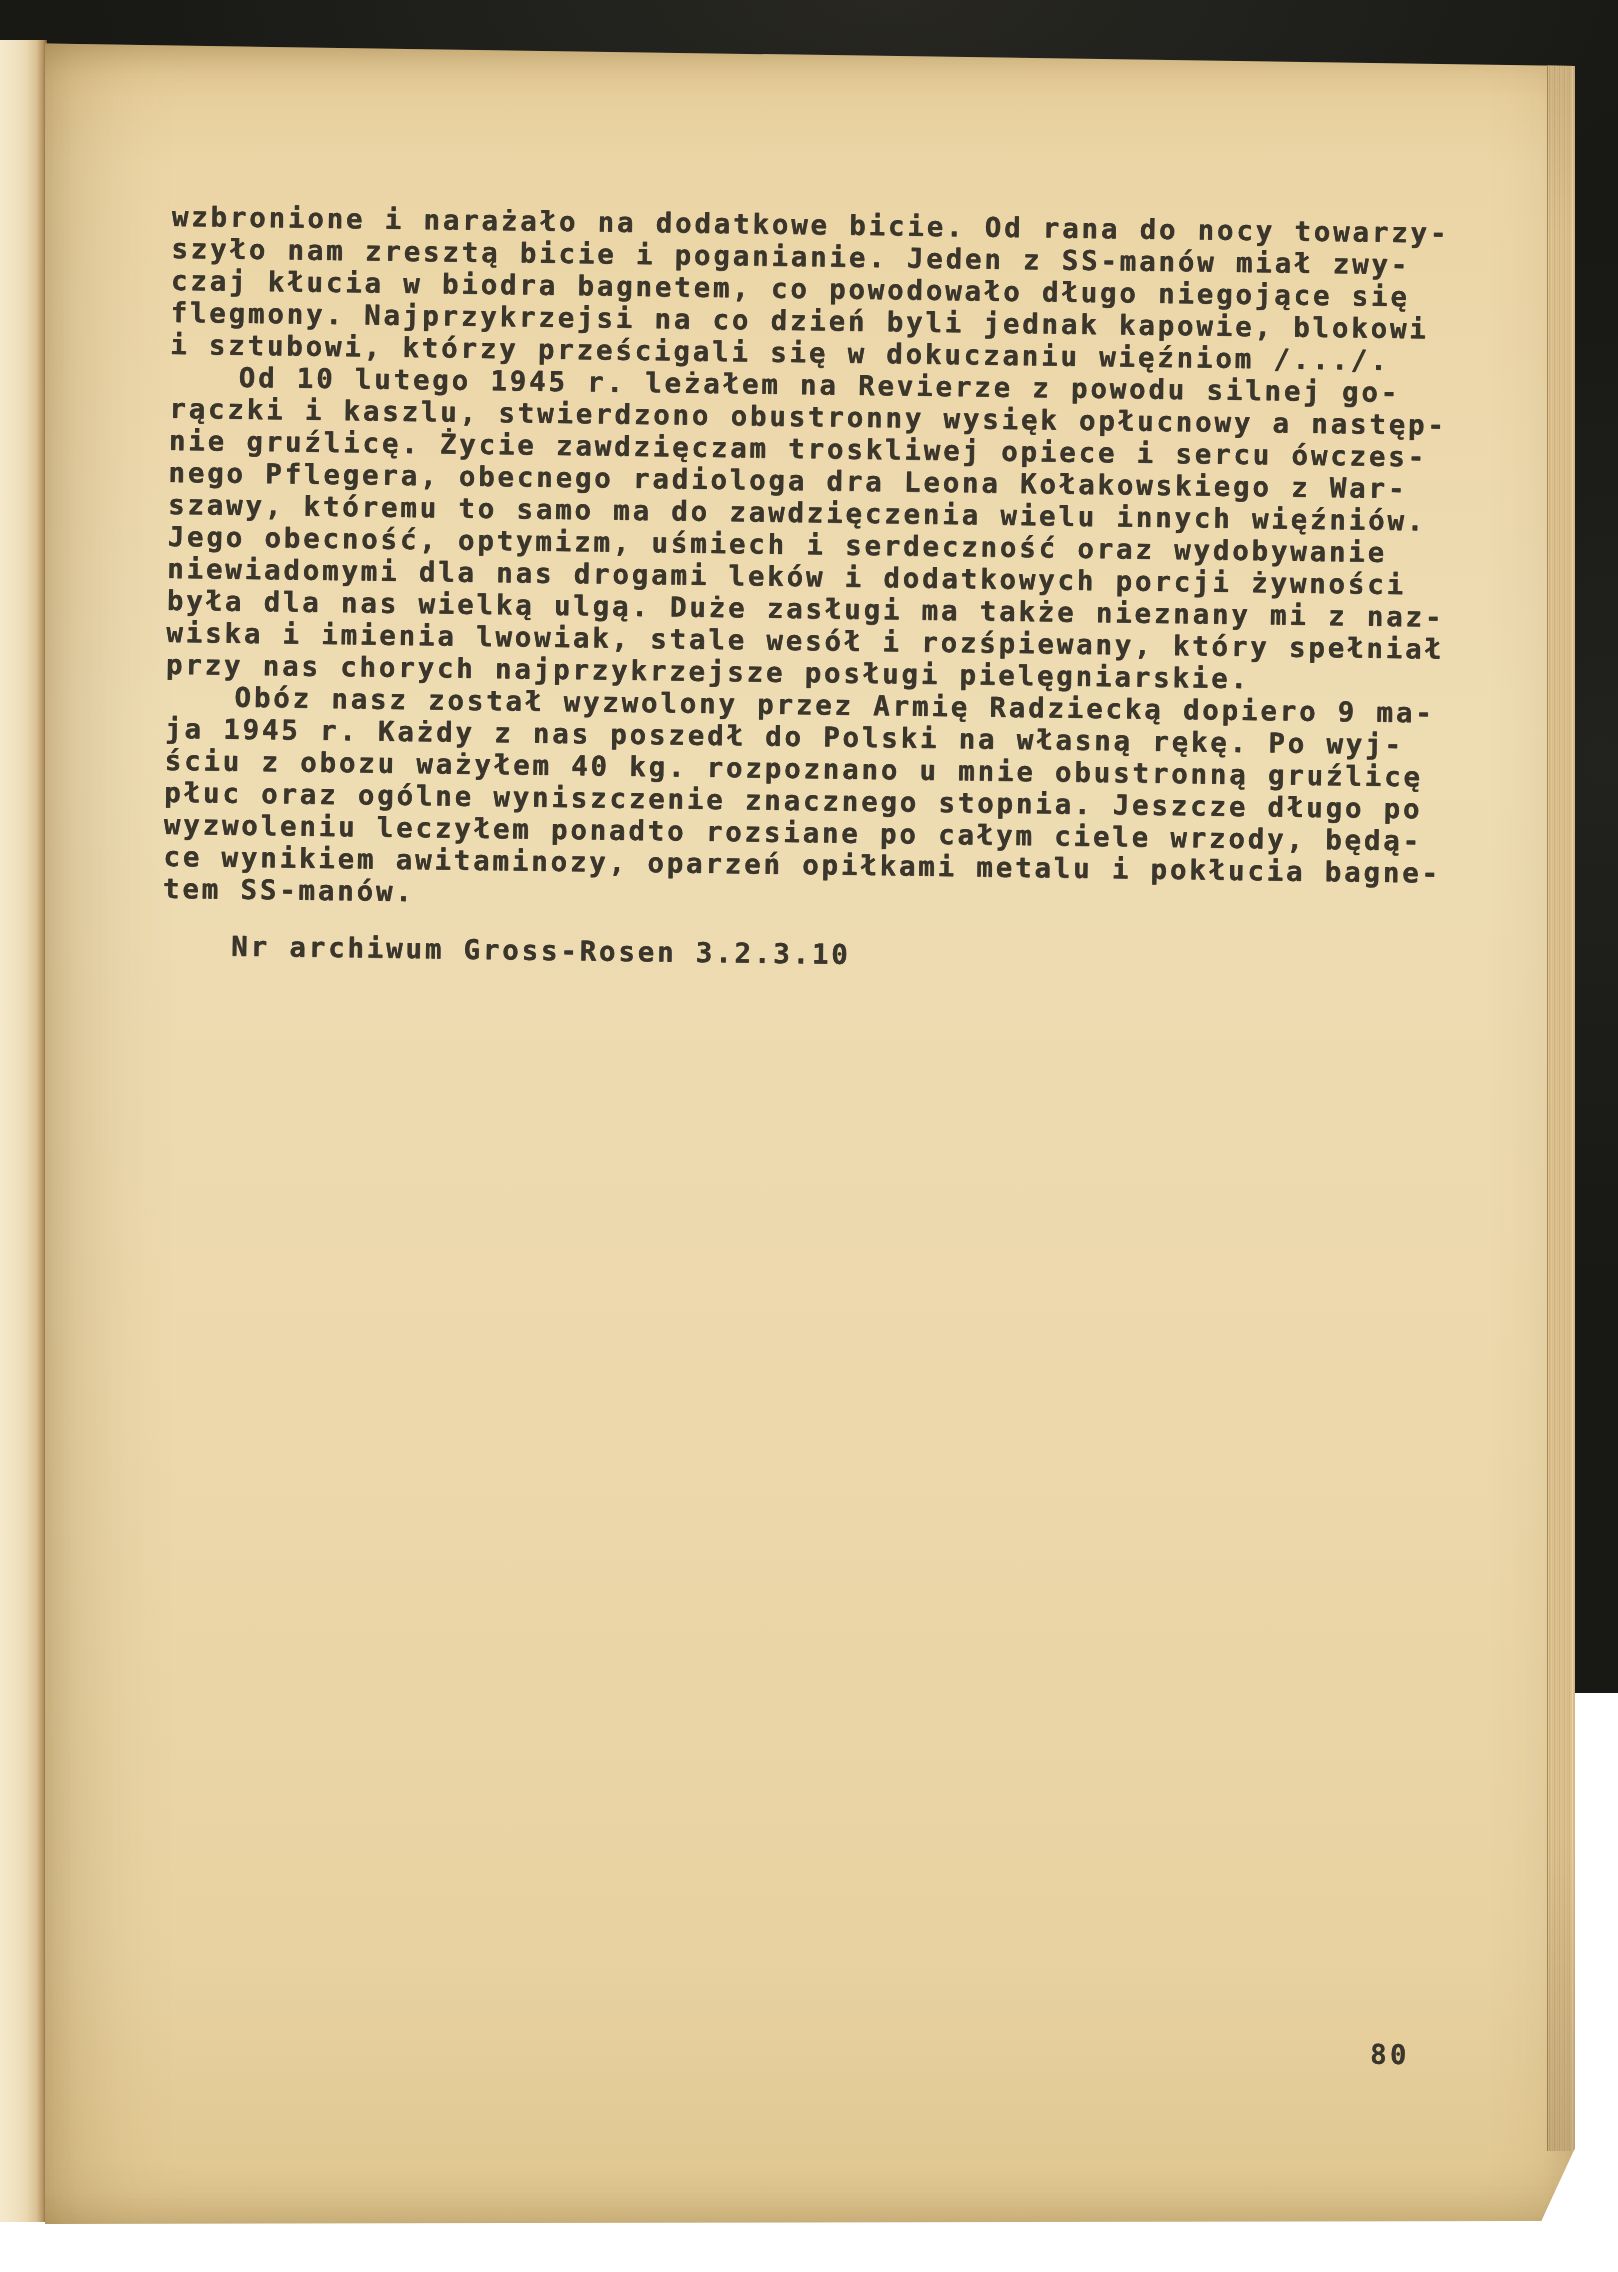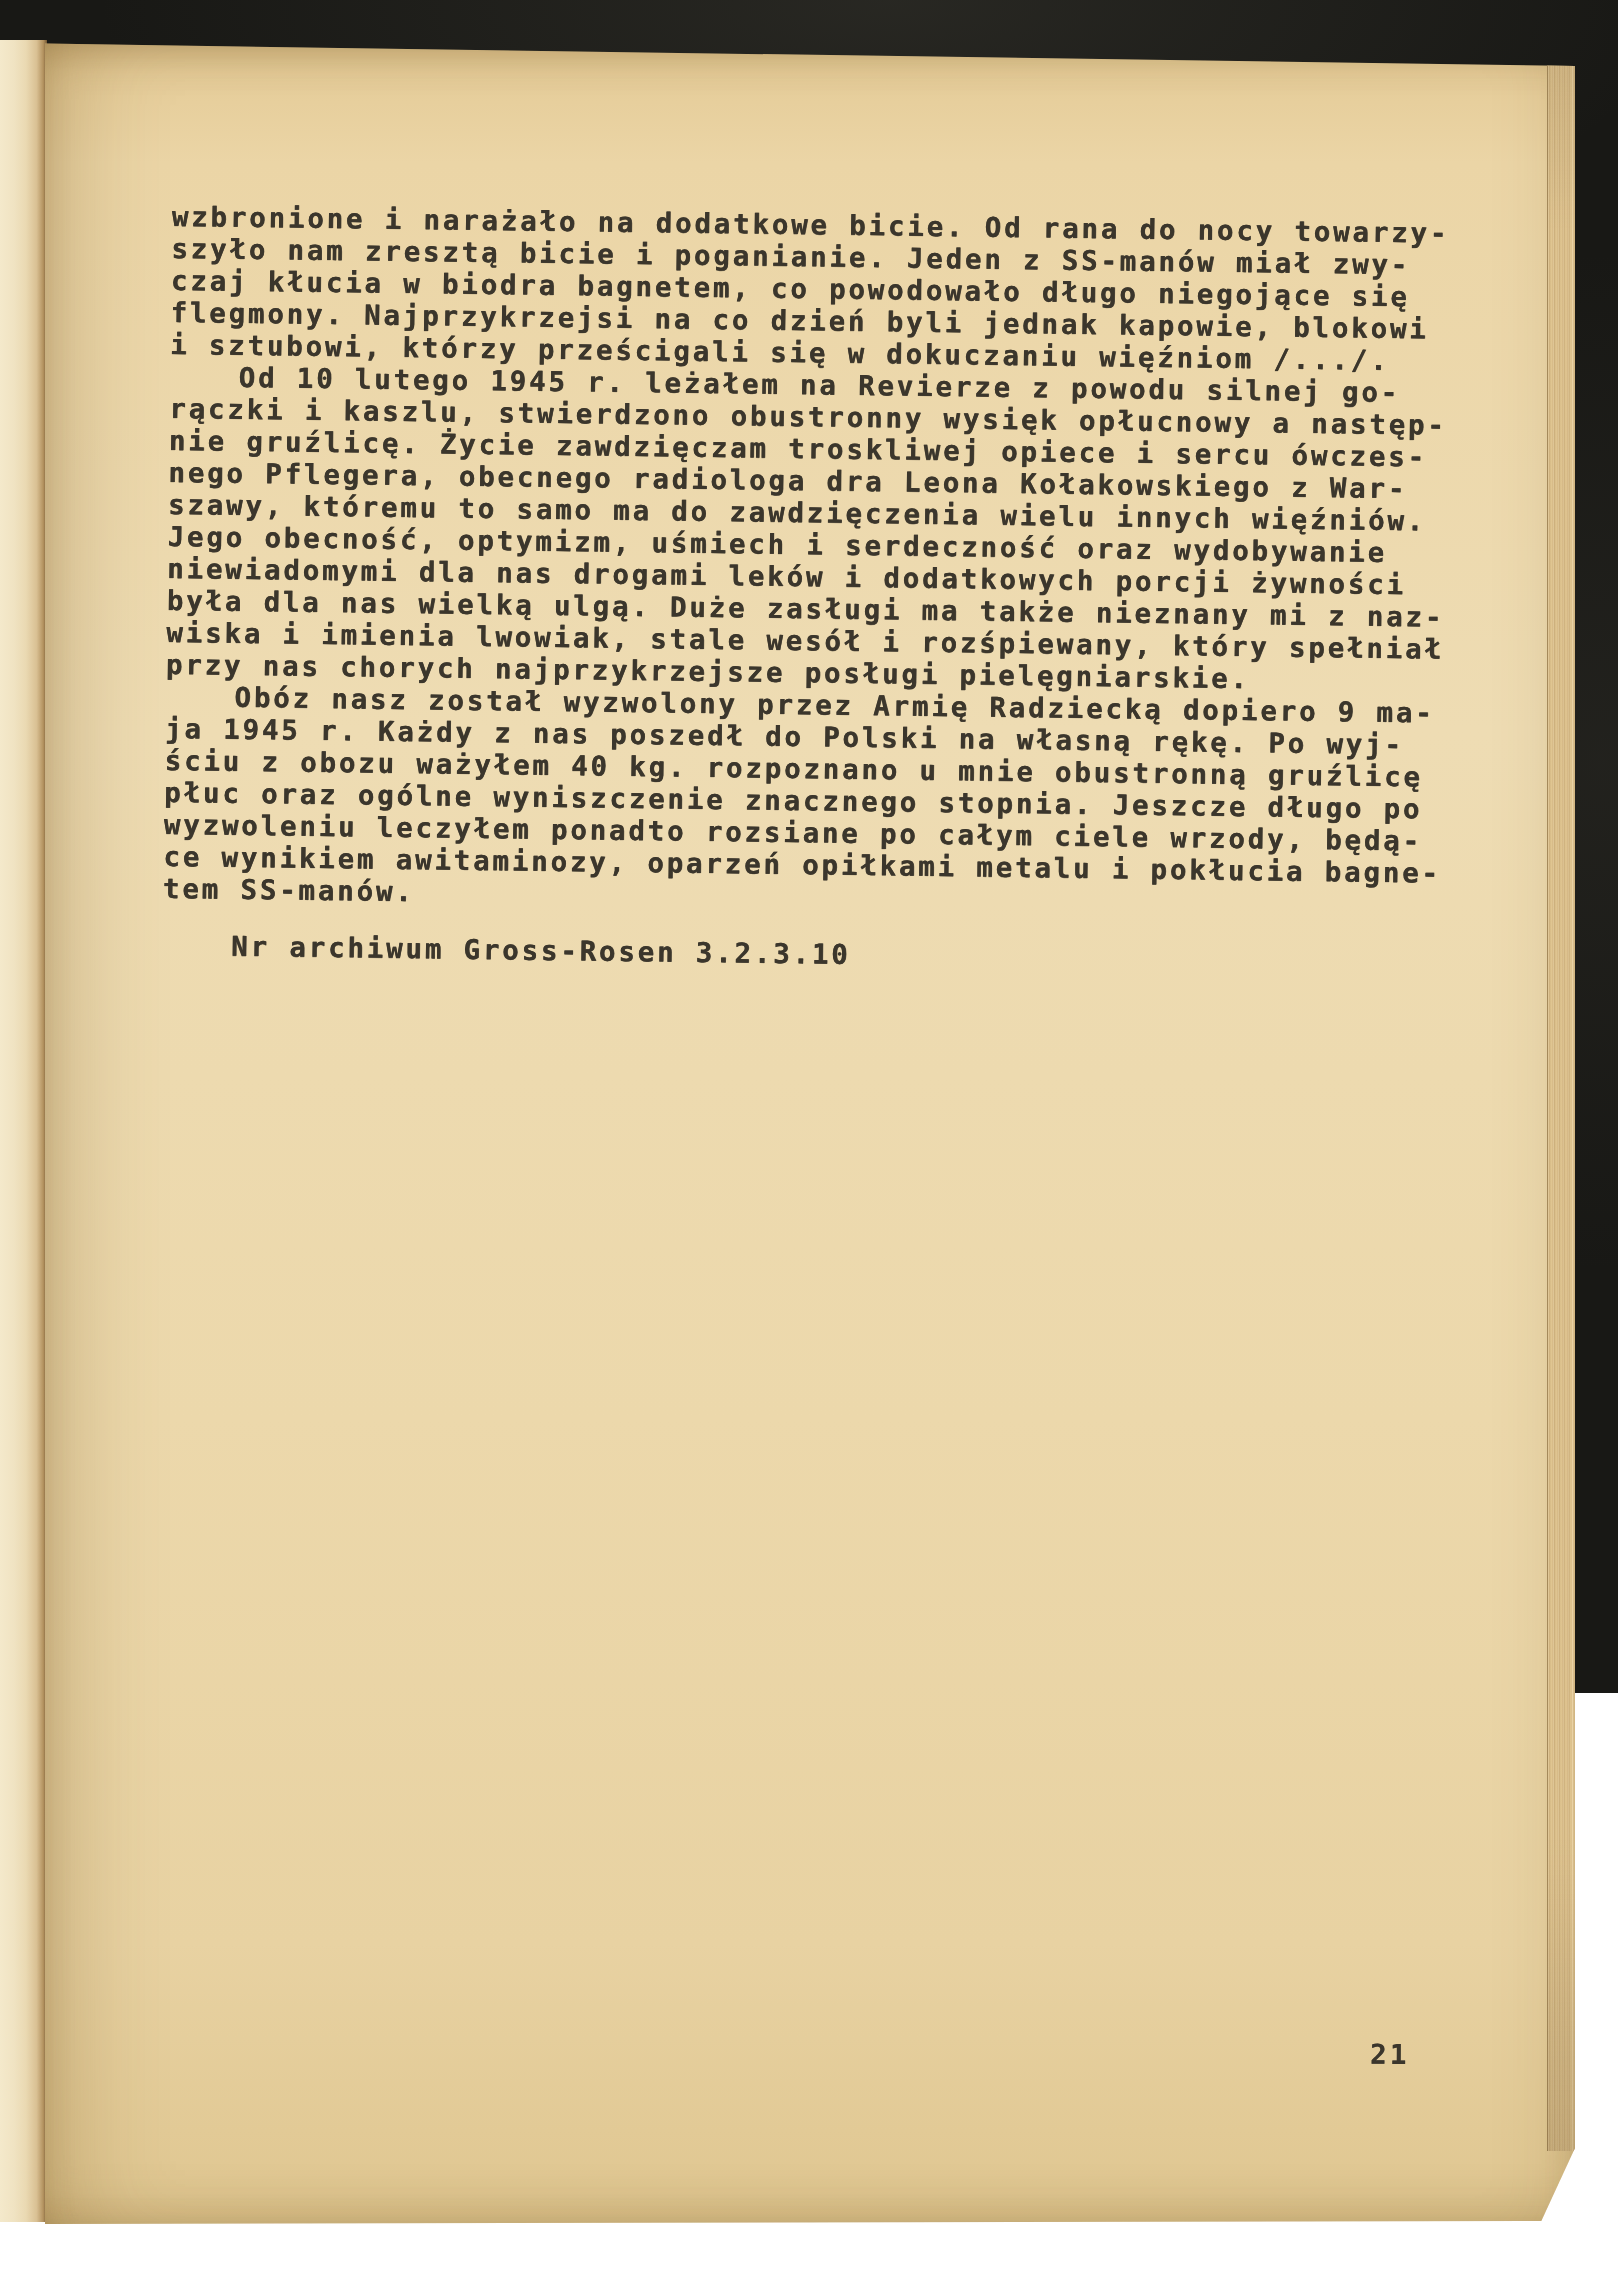--- a/index.html
+++ b/index.html
@@ -151,18 +151,18 @@
         <div class="line">płuc oraz ogólne wyniszczenie znacznego stopnia. Jeszcze długo po</div>
         <div class="line">wyzwoleniu leczyłem ponadto rozsiane po całym ciele wrzody, będą-</div>
         <div class="line">ce wynikiem awitaminozy, oparzeń opiłkami metalu i pokłucia bagne-</div>
         <div class="line">tem SS-manów.</div>
       </div>
 
       <div class="line indent archive">Nr archiwum Gross-Rosen 3.2.3.10</div>
 
     </div>
 
-    <div class="page-number">21</div>
+    <div class="page-number">80</div>
 
   </div>
 
 </div>
 
 
 </body></html>

